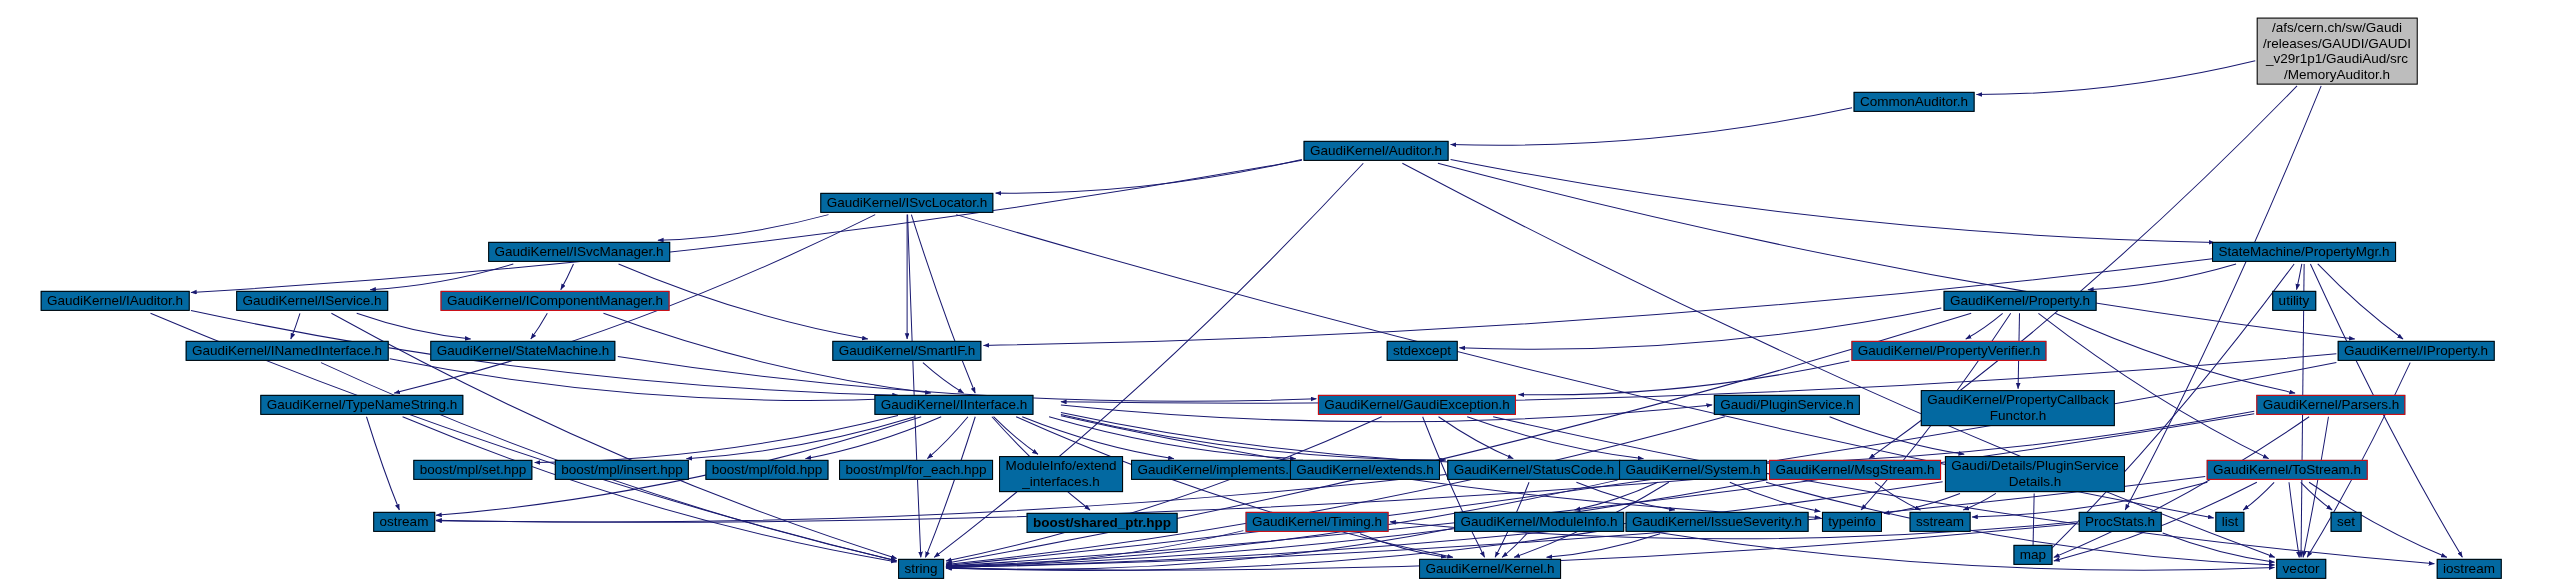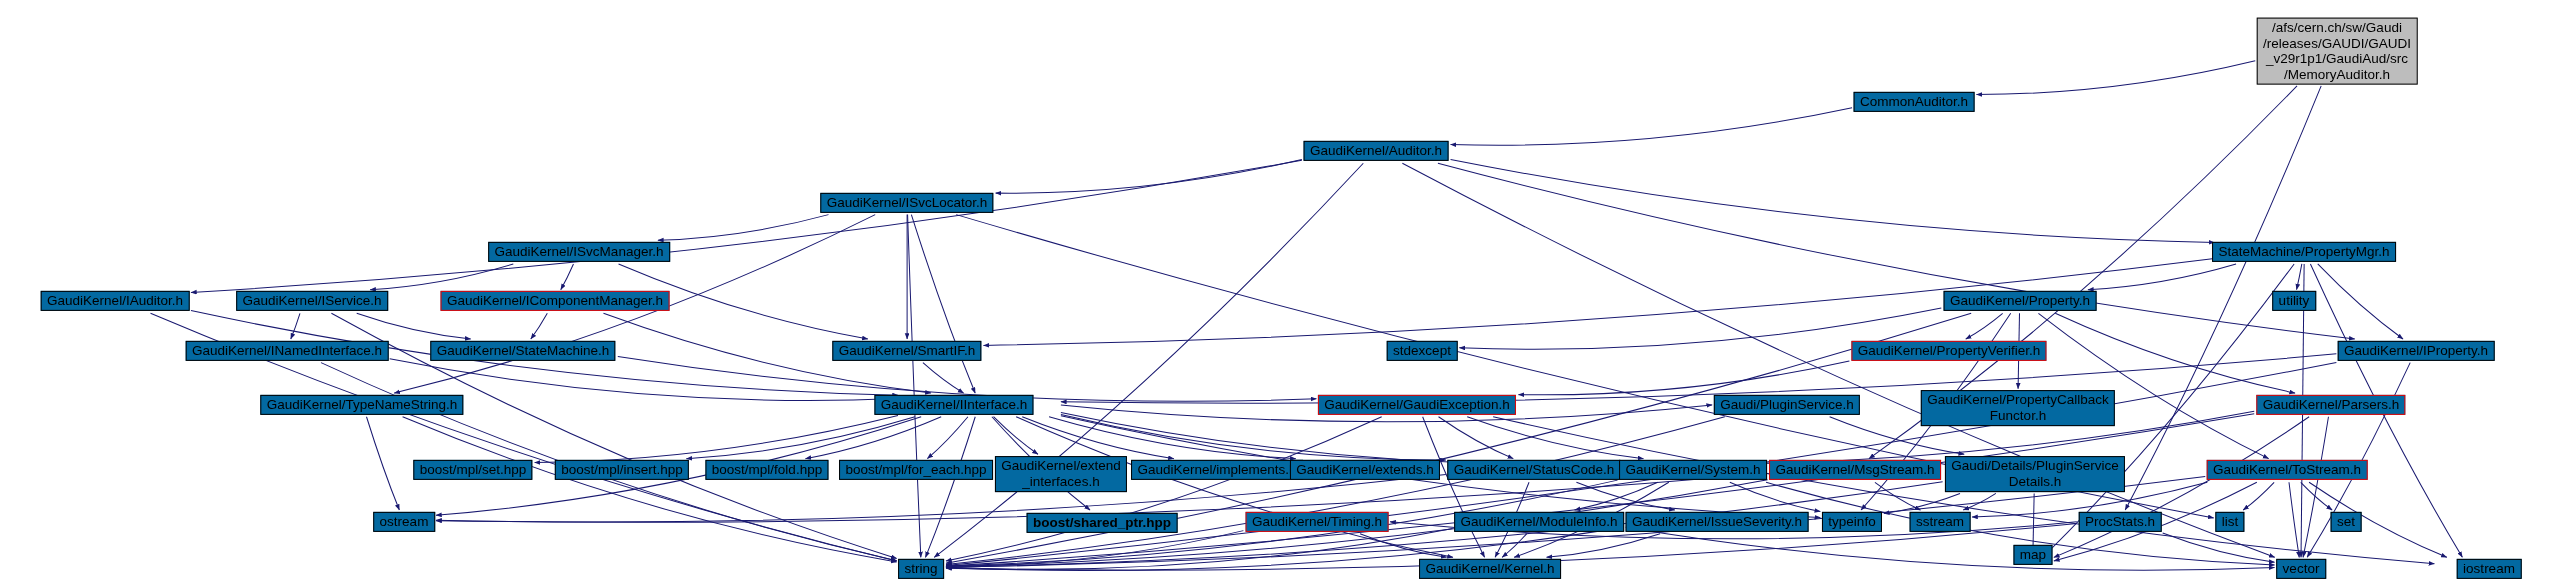--- a/index.html
+++ b/index.html
@@ -226,21 +226,21 @@
     <div class="node" style="left: 622px; top: 470px;">
       <div class="lbl">boost/mpl/insert.hpp</div>
     </div>
     <div class="node" style="left: 767px; top: 470px;">
       <div class="lbl">boost/mpl/fold.hpp</div>
     </div>
     <div class="node" style="left: 916px; top: 470px;">
       <div class="lbl">boost/mpl/for_each.hpp</div>
     </div>
     <div class="node" style="left: 1061px; top: 474px;">
-      <div class="lbl">GaudiKernel/extend</div>
+      <div class="lbl">ModuleInfo/extend</div>
       <div class="lbl">_interfaces.h</div>
     </div>
     <div class="node" style="left: 1217px; top: 470px;">
       <div class="lbl">GaudiKernel/implements.h</div>
     </div>
     <div class="node" style="left: 1365px; top: 470px;">
       <div class="lbl">GaudiKernel/extends.h</div>
     </div>
     <div class="node" style="left: 1534px; top: 470px;">
       <div class="lbl">GaudiKernel/StatusCode.h</div>
@@ -293,17 +293,17 @@
     </div>
     <div class="node" style="left: 1490px; top: 569px;">
       <div class="lbl">GaudiKernel/Kernel.h</div>
     </div>
     <div class="node" style="left: 2033px; top: 555px; text-align: right;">
       <div class="lbl">map</div>
     </div>
     <div class="node" style="left: 2301px; top: 569px;">
       <div class="lbl">vector</div>
     </div>
-    <div class="node" style="left: 2469px; top: 569px; margin-left: 20px;">
+    <div class="node" style="left: 2469px; top: 569px;">
       <div class="lbl">iostream</div>
     </div>
   </div>
 
 
 </body></html>

